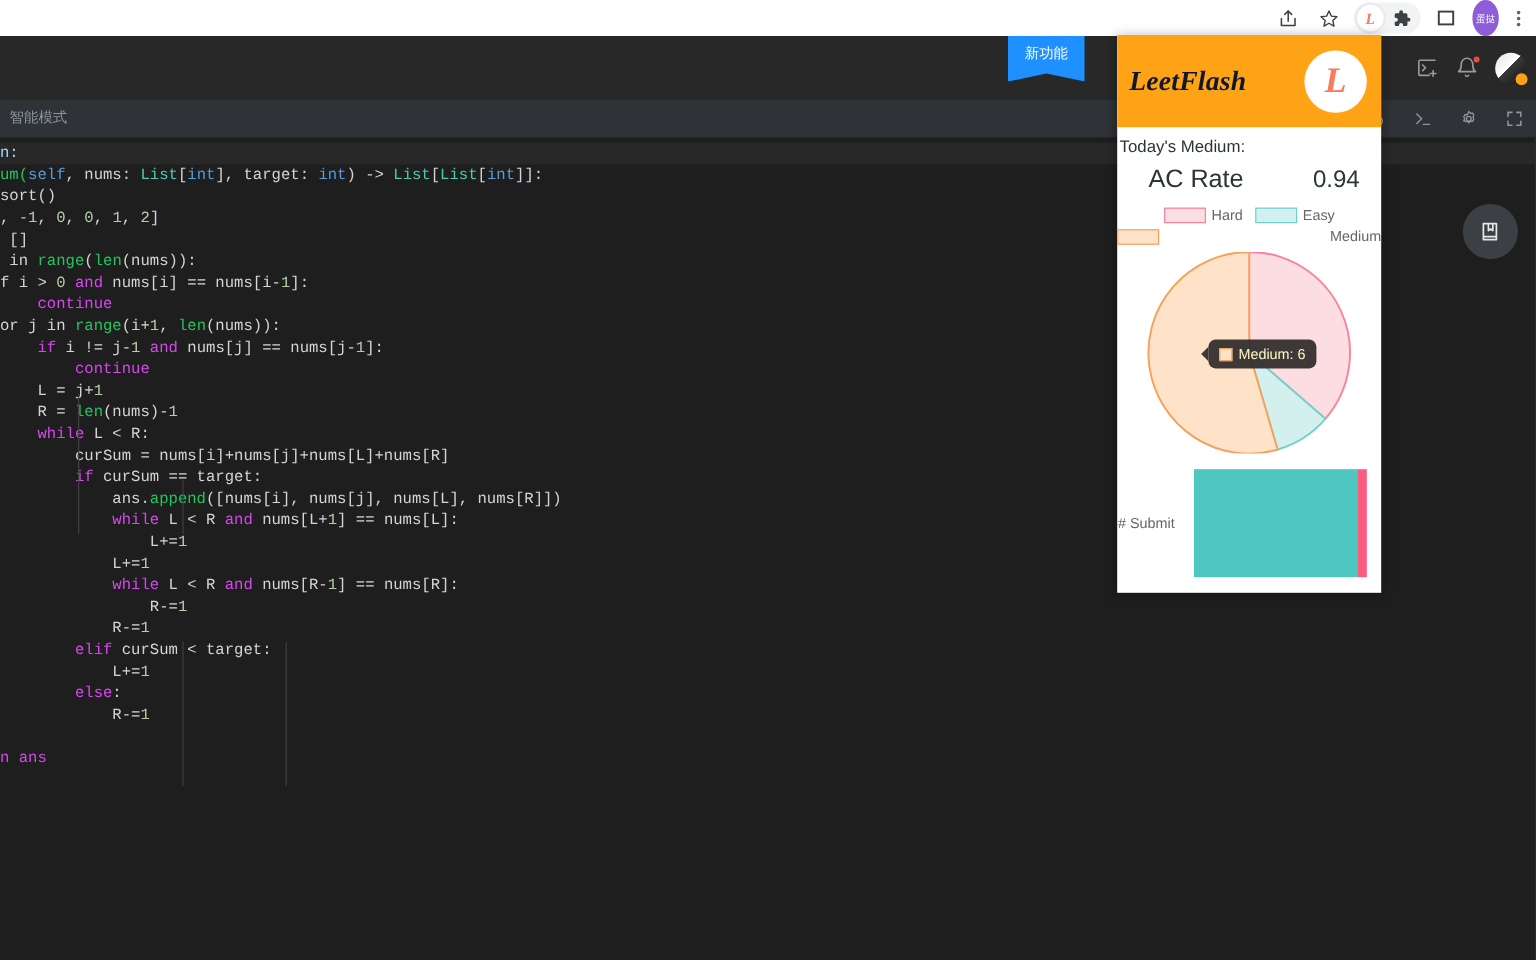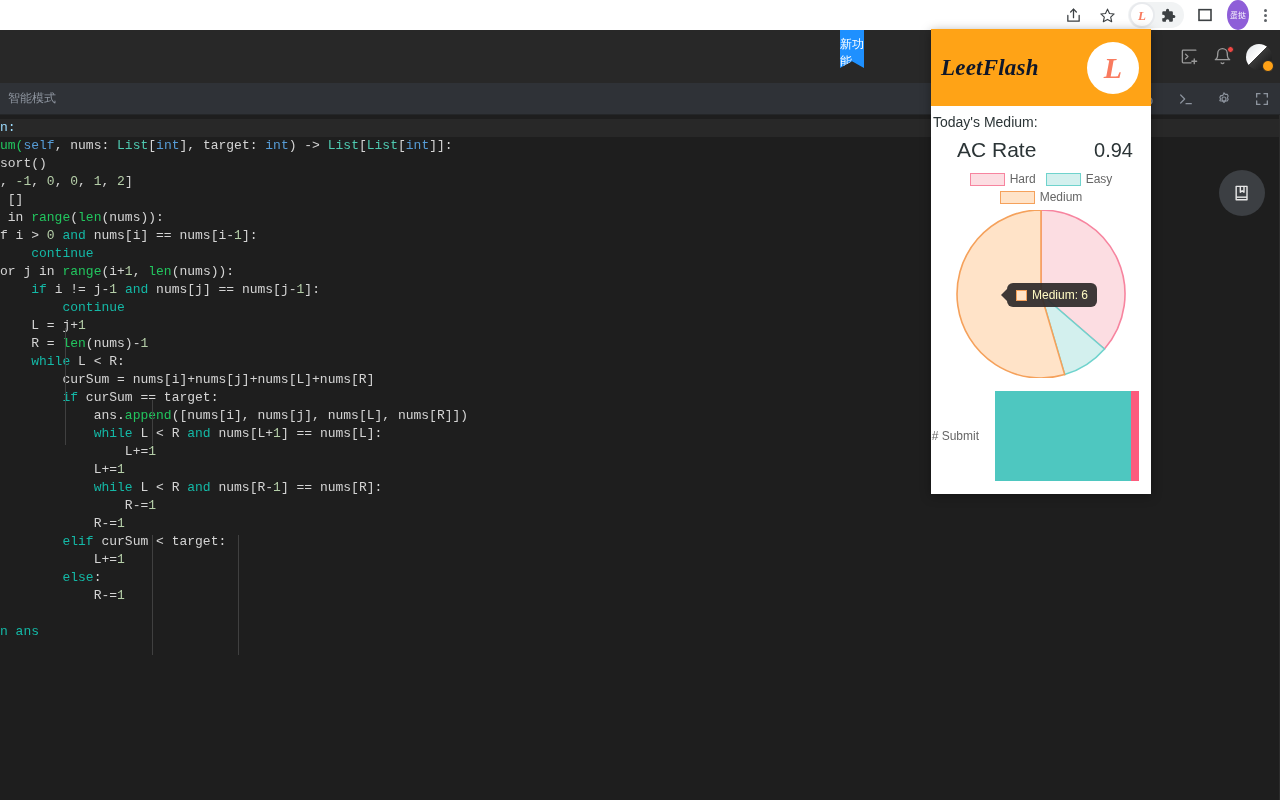--- a/index.html
+++ b/index.html
@@ -63,21 +63,21 @@
     background: #1a1a1a;
   }
   .lc-nav {
     position: absolute; top: 0; left: 0;
     width: 1280px; height: 53px;
     background: #282828;
     display: flex; align-items: center;
   }
   .ribbon {
     position: absolute; left: 840px; top: 0;
-    width: 24px; height: 38px;
+    width: 64px; height: 38px;
     background: #1e90ff;
     color: #fff; font-size: 12px;
     display: flex; align-items: flex-start; justify-content: center;
     padding-top: 6px;
     clip-path: polygon(0 0, 100% 0, 100% 100%, 50% 82%, 0 100%);
   }
   .nav-right {
     position: absolute; right: 8px; top: 0; height: 53px;
     display: flex; align-items: center; gap: 14px;
   }
@@ -119,21 +119,21 @@
     background: #1e1e1e;
   }
   .code {
     font-family: "Liberation Mono", monospace;
     font-size: 13px; line-height: 18px;
     white-space: pre;
     color: #d4d4d4;
     padding-top: 4px;
   }
   .code .ln { height: 18px; }
-  .kw  { color: #14b8a6; }
+  .kw  { color: #d946ef; }
   .kw2 { color: #569cd6; }
   .typ { color: #4ec9b0; }
   .num { color: #b5cea8; }
   .fn  { color: #22c55e; }
   .var { color: #9cdcfe; }
   .op  { color: #d4d4d4; }
   .hi-line { background: #282828; }
 
   .guide {
     position: absolute; width: 1px; background: #404040;
@@ -361,21 +361,21 @@
 
   <div class="legend" id="pie-legend">
       <div class="legend-item">
         <span class="sw" style="background: rgb(252, 221, 226); border-color: rgb(247, 132, 159);"></span>
         <span class="legend-text">Hard</span>
       </div>
       <div class="legend-item">
         <span class="sw" style="background: rgb(211, 240, 238); border-color: rgb(111, 211, 205);"></span>
         <span class="legend-text">Easy</span>
       </div>
-      <div class="legend-item" style="flex-basis: 100%; justify-content: center;">
+      <div class="legend-item" style="flex-basis: 100%; justify-content: space-between;">
         <span class="sw" style="background: rgb(255, 227, 200); border-color: rgb(245, 161, 91);"></span>
         <span class="legend-text">Medium</span>
       </div>
     </div>
 
   <div class="pie-wrap">
     <svg width="220" height="168" viewBox="0 0 220 168">
       <g id="pie-slices" transform="translate(110,84)">
           <path d="M0 0 L0.00 -84.00 A84 84 0 0 1 63.48 55.01 Z" fill="#fcdde2" stroke="#f7849f" stroke-width="1.6"></path>
           <path d="M0 0 L63.48 55.01 A84 84 0 0 1 23.67 80.60 Z" fill="#d3f0ee" stroke="#6fd3cd" stroke-width="1.6"></path>

